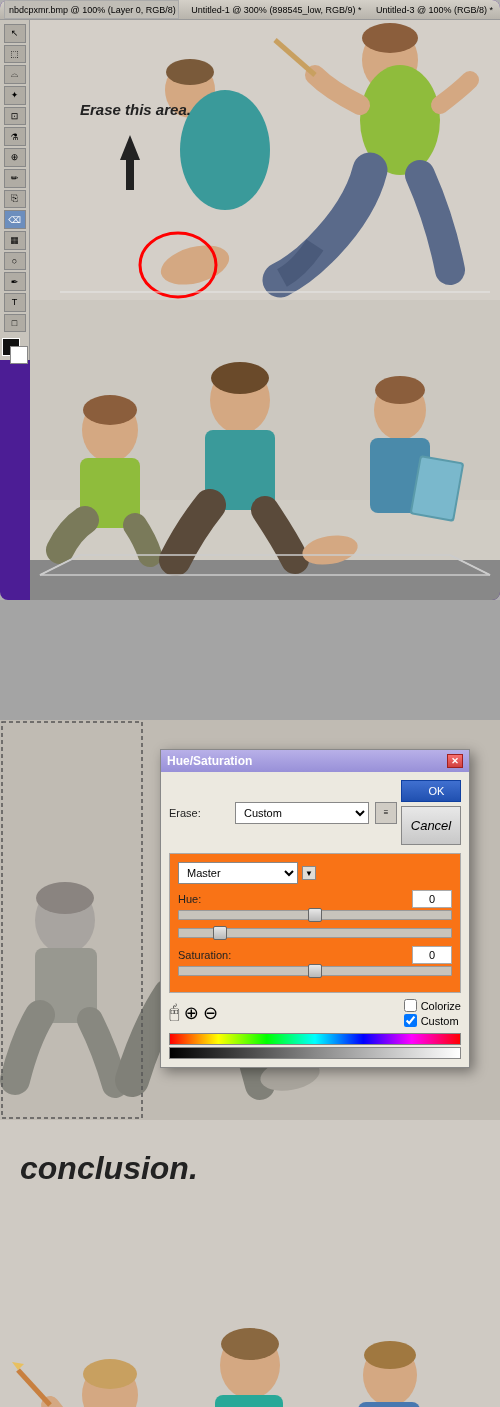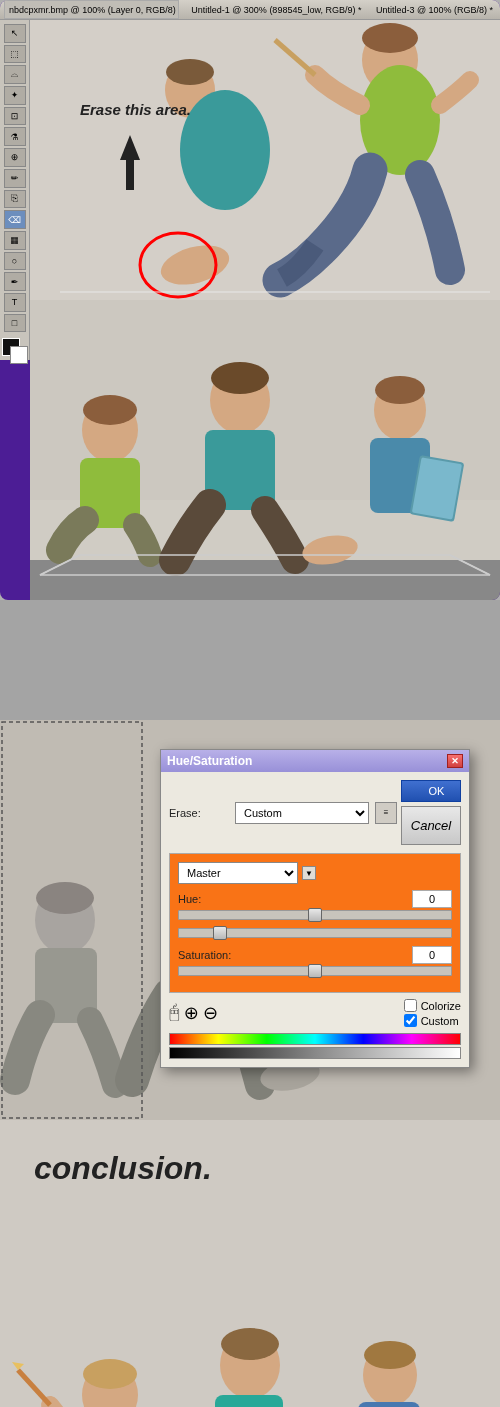--- a/index.html
+++ b/index.html
@@ -318,21 +318,20 @@
       position: relative;
       overflow: hidden;
     }
 
     .conclusion-text {
       padding: 30px 20px 10px 20px;
       font-size: 32px;
       font-style: italic;
       color: #222;
       font-weight: bold;
-      margin-left: 14px;
     }
 
     
     .photo-area-1 {
       position: absolute;
       top: 0;
       left: 0;
       width: 100%;
       height: 280px;
       background: #d8d4cc;

